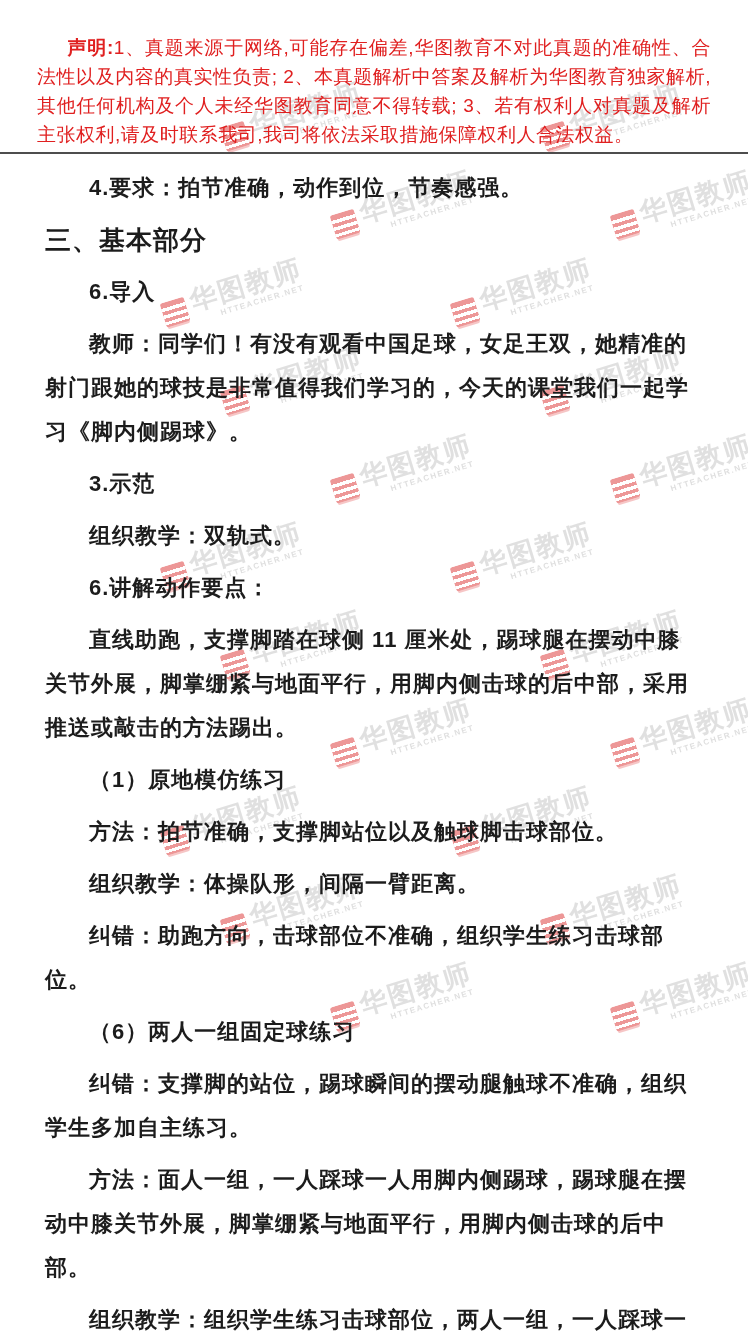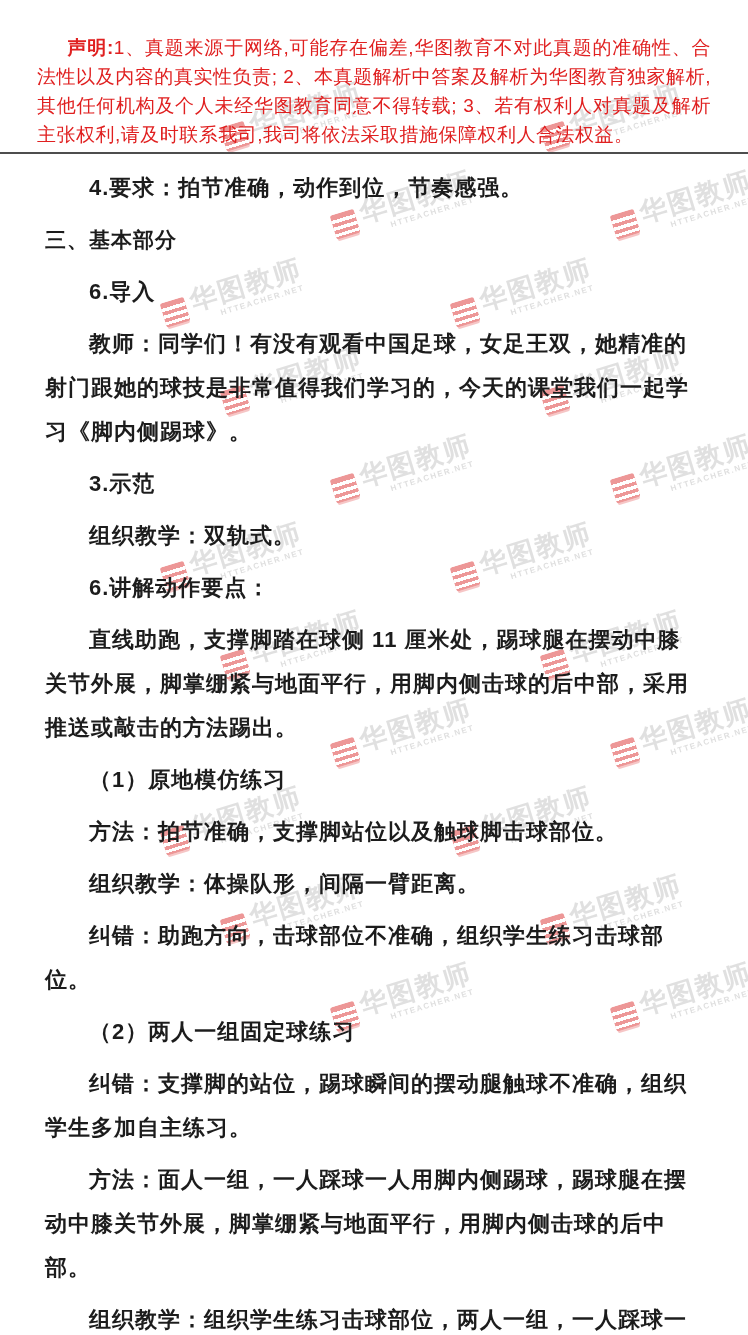--- a/index.html
+++ b/index.html
@@ -66,21 +66,21 @@
     color:#1c1c1c;
     font-size:22px;
     line-height:44px;
     letter-spacing:1px;
     font-weight:600;
   }
   .doc-body p{margin:8px;}
   .doc-body p.body{text-indent:2em;}
   .doc-body p.heading{
     font-weight:700;
-    font-size:21px;
+    font-size:26px;
     text-indent:0;
   }
 </style>
 </head>
 <body>
 
 <div class="page">
 
   <div class="wm-layer">
       <div class="wm" style="left: 540px; top: 100px;">
@@ -251,20 +251,20 @@
         <p class="body">6.导入</p>
         <p class="body">教师：同学们！有没有观看中国足球，女足王双，她精准的射门跟她的球技是非常值得我们学习的，今天的课堂我们一起学习《脚内侧踢球》。</p>
         <p class="body">3.示范</p>
         <p class="body">组织教学：双轨式。</p>
         <p class="body">6.讲解动作要点：</p>
         <p class="body">直线助跑，支撑脚踏在球侧 11 厘米处，踢球腿在摆动中膝关节外展，脚掌绷紧与地面平行，用脚内侧击球的后中部，采用推送或敲击的方法踢出。</p>
         <p class="body">（1）原地模仿练习</p>
         <p class="body">方法：拍节准确，支撑脚站位以及触球脚击球部位。</p>
         <p class="body">组织教学：体操队形，间隔一臂距离。</p>
         <p class="body">纠错：助跑方向，击球部位不准确，组织学生练习击球部位。</p>
-        <p class="body">（2）两人一组固定球练习</p>
+        <p class="body">（6）两人一组固定球练习</p>
         <p class="body">纠错：支撑脚的站位，踢球瞬间的摆动腿触球不准确，组织学生多加自主练习。</p>
         <p class="body">方法：面人一组，一人踩球一人用脚内侧踢球，踢球腿在摆动中膝关节外展，脚掌绷紧与地面平行，用脚内侧击球的后中部。</p>
         <p class="body">组织教学：组织学生练习击球部位，两人一组，一人踩球一人踢球，依次进行。</p>
       </div>
 
   </div>
 </div>
 
 </body></html>

